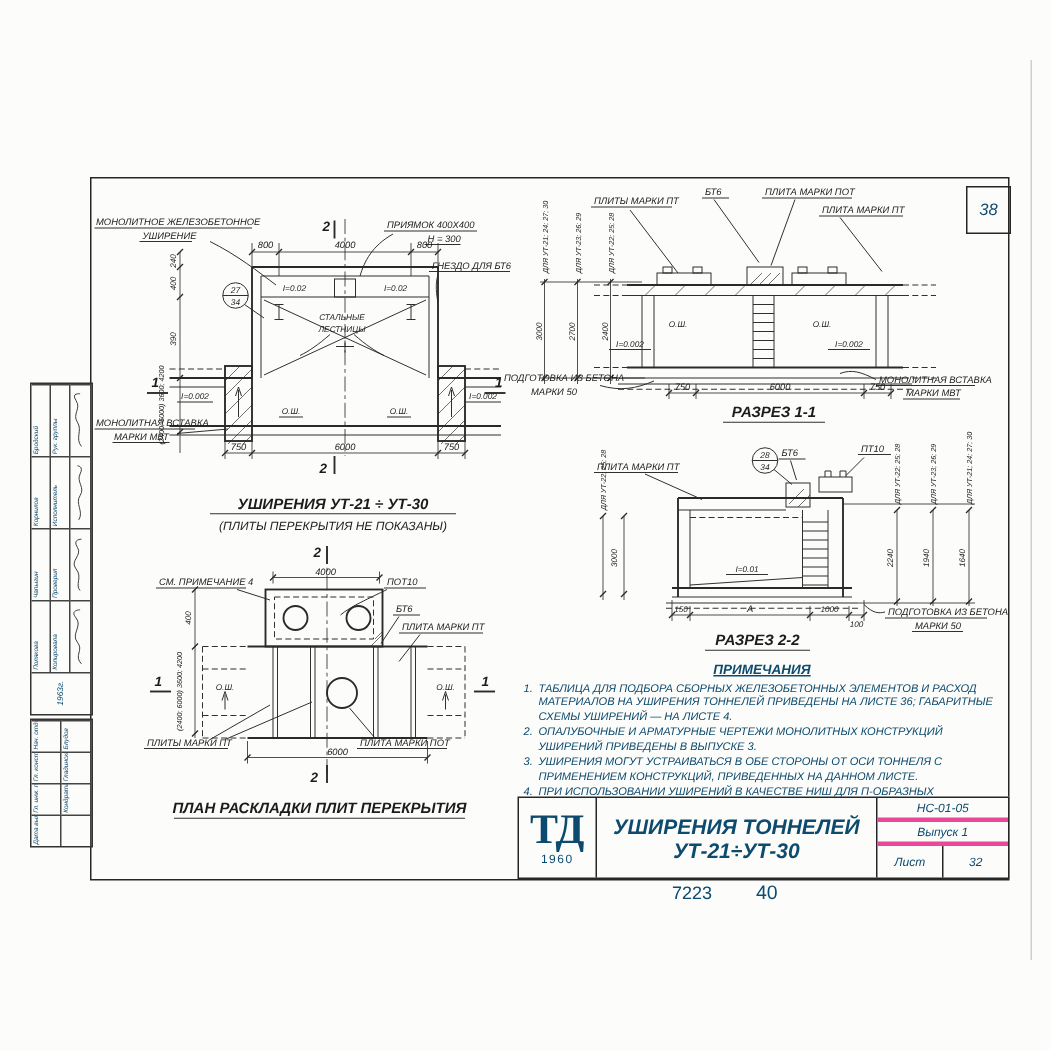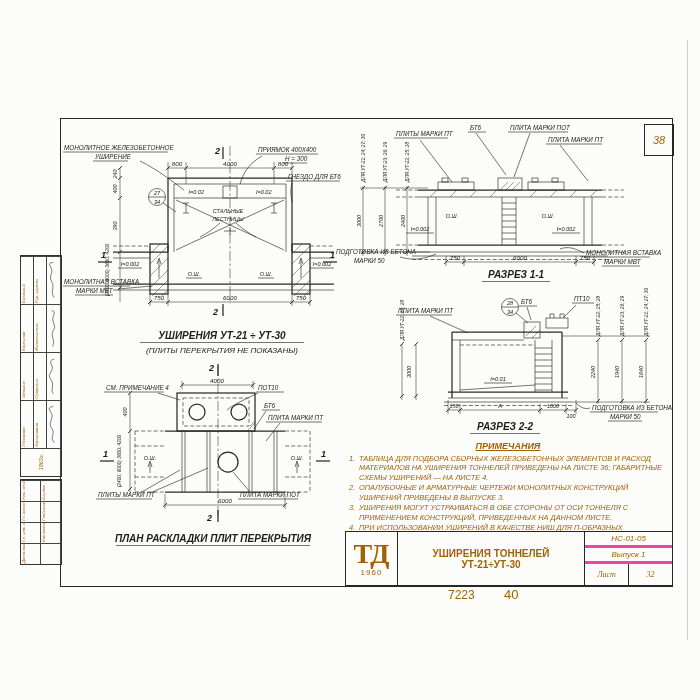--- a/index.html
+++ b/index.html
@@ -1,17 +1,17 @@
 <!DOCTYPE html>
 <html><head>
 <meta charset="utf-8">
 <style>
   html,body{margin:0;padding:0;background:#e9e9e6;}
   .page{position:relative;width:700px;height:700px;background:#fcfcfa;overflow:hidden;
-        font-family:"Liberation Sans",sans-serif;color:#a16207;}
+        font-family:"Liberation Sans",sans-serif;color:#0c4a6e;}
   
   svg.sheet{position:absolute;left:0;top:0;}
   svg.sheet path, svg.sheet rect, svg.sheet circle, svg.sheet line{stroke:#2a2a2a;fill:none;}
   .ln{stroke-width:1.25px;} .tn{stroke-width:.65px;} .dm{stroke-width:.55px;}
   .tk{stroke-width:.9px;} .hz{stroke-width:.45px;}
   .ax{stroke-width:.55px;stroke-dasharray:10 2.5 2.5 2.5;}
   .dsh{stroke-dasharray:4 2.2;}
   svg.sheet text{fill:#1c1c1c;font-family:"Liberation Sans",sans-serif;font-style:italic;}
   .lbl{font-size:6.3px;text-transform:uppercase;}
   .lbs{font-size:5.5px;text-transform:uppercase;}
@@ -31,26 +31,26 @@
   .notes-title{text-align:center;font-size:9px;font-weight:bold;text-transform:uppercase;
                text-decoration:underline;margin-bottom:3px;}
   .note-item{font-size:7.4px;line-height:1.28;text-transform:uppercase;display:flex;margin-bottom:1px;}
   .note-num{flex:0 0 10px;}
   
   .tblock{position:absolute;left:345px;top:531px;width:326px;height:53px;border:1.6px solid #262626;
           display:grid;grid-template-columns:52px 1fr 88px;background:#fcfcfa;}
   .tb-logo{border-right:1.2px solid #262626;display:flex;flex-direction:column;align-items:center;justify-content:center;}
   .tb-logo-td{font-family:"Liberation Serif",serif;font-weight:bold;font-size:28px;line-height:1;}
   .tb-logo-yr{font-size:8px;letter-spacing:1px;}
-  .tb-title{display:flex;align-items:center;justify-content:center;font-size:10px;
+  .tb-title{display:flex;align-items:center;justify-content:center;font-style:italic;font-size:14px;
             font-weight:bold;text-transform:uppercase;text-align:center;padding:0 4px;}
   .tb-right{border-left:1.2px solid #262626;display:grid;grid-template-rows:16px 16px 1fr;font-style:italic;}
   .tb-cell{border-bottom:3px solid #ec4899;display:flex;align-items:center;justify-content:center;font-size:8px;}
   .tb-last{display:grid;grid-template-columns:44px 1fr;}
-  .tb-last div{display:flex;align-items:center;justify-content:center;font-size:8px;font-family:Liberation Serif, serif;}
+  .tb-last div{display:flex;align-items:center;justify-content:center;font-size:8px;}
   .tb-last div:first-child{border-right:1px solid #262626;}
   .footer-num{position:absolute;font-size:12px;}
   
   .sidebar{position:absolute;left:20px;top:255px;width:40px;height:310px;}
   .sidebar-rot{position:absolute;left:0;top:310px;width:310px;height:40px;
                transform-origin:0 0;transform:rotate(-90deg);display:flex;}
   .sb-bot{width:85px;height:40px;border:1px solid #333;display:grid;
           grid-template-columns:repeat(4,1fr);grid-template-rows:20px 1fr;margin-right:2px;}
   .sb-top{width:221px;height:40px;border:1px solid #333;display:grid;
           grid-template-columns:28px repeat(4,1fr);grid-template-rows:13px 13px 1fr;}

